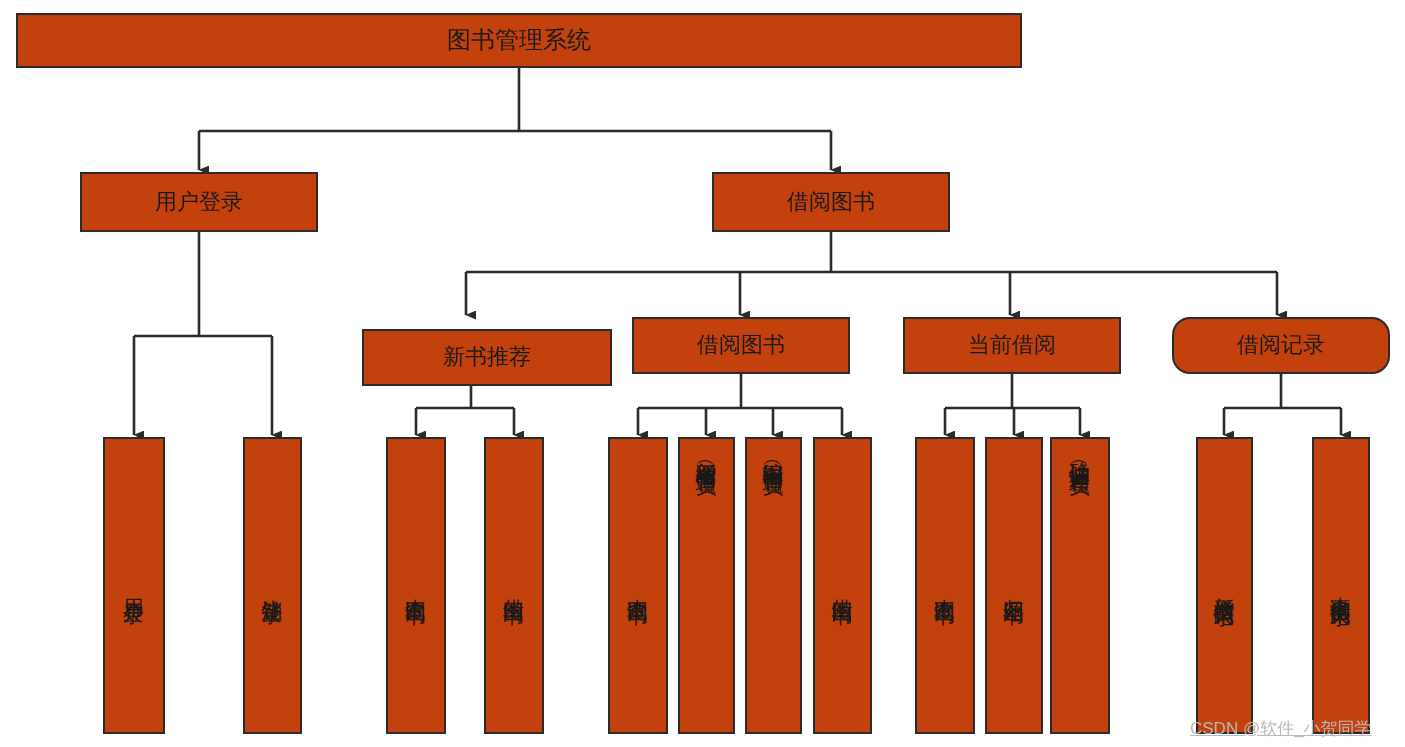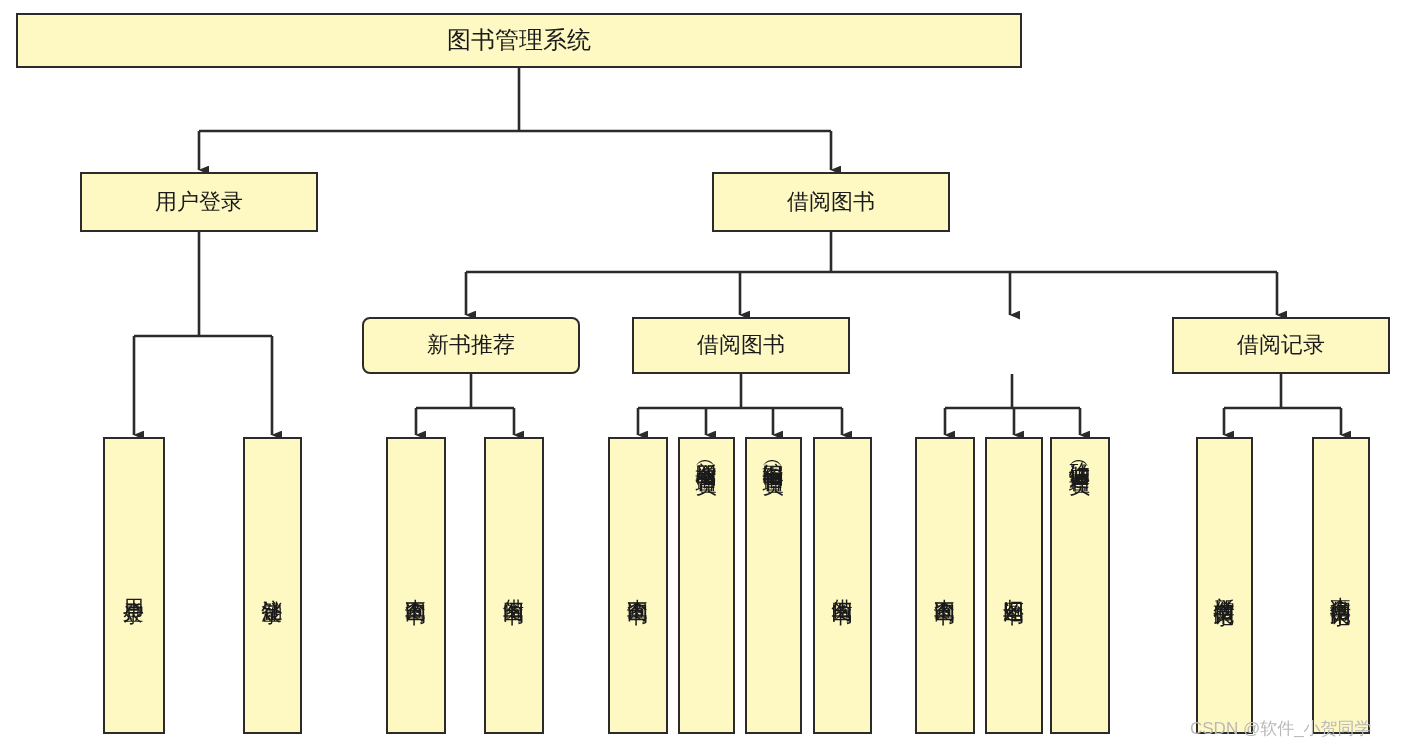--- a/index.html
+++ b/index.html
@@ -23,21 +23,21 @@
     left: 0;
     top: 0;
     width: 1405px;
     height: 747px;
     display: block;
   }
   .node-box {
     position: absolute;
     box-sizing: border-box;
     border: 2.5px solid #2b2b2b;
-    background: #fef9c3;
+    background: #c2410c;
     display: flex;
     align-items: center;
     justify-content: center;
     overflow: hidden;
   }
   .node-label {
     color: #1a1a1a;
     font-family: "Liberation Sans", "DejaVu Sans", sans-serif;
     line-height: 1.12;
     white-space: nowrap;
@@ -130,27 +130,30 @@
     <span class="node-label">图书管理系统</span>
   </div>
 
   <div class="node-box node-mid" id="box-l1-0" style="left: 80px; top: 172px; width: 238px; height: 60px;">
     <span class="node-label">用户登录</span>
   </div>
   <div class="node-box node-mid" id="box-l1-1" style="left: 712px; top: 172px; width: 238px; height: 60px;">
     <span class="node-label">借阅图书</span>
   </div>
 
-  <div class="node-box node-mid" id="box-l2-0" style="left: 362px; top: 317px; width: 218px; height: 57px; border-radius: 8px;">
+  <div class="node-box node-mid" id="box-l2-0" style="left: 362px; top: 329px; width: 250px; height: 57px;">
     <span class="node-label">新书推荐</span>
   </div>
   <div class="node-box node-mid" id="box-l2-1" style="left: 632px; top: 317px; width: 218px; height: 57px;">
     <span class="node-label">借阅图书</span>
   </div>
-  <div class="node-box node-mid" id="box-l2-3" style="left: 1172px; top: 317px; width: 218px; height: 57px;">
+  <div class="node-box node-mid" id="box-l2-2" style="left: 903px; top: 317px; width: 218px; height: 57px;">
+    <span class="node-label">当前借阅</span>
+  </div>
+  <div class="node-box node-mid" id="box-l2-3" style="left: 1172px; top: 317px; width: 218px; height: 57px; border-radius: 18px;">
     <span class="node-label">借阅记录</span>
   </div>
 
   <div class="node-box node-leaf leaf-center" id="box-leaf-0" style="left: 103px; top: 437px; width: 62px; height: 297px;">
     <span class="node-label">用户登录</span>
   </div>
   <div class="node-box node-leaf leaf-center" id="box-leaf-1" style="left: 243px; top: 437px; width: 59px; height: 297px;">
     <span class="node-label">注销登录</span>
   </div>
   <div class="node-box node-leaf leaf-center" id="box-leaf-2" style="left: 386px; top: 437px; width: 60px; height: 297px;">
@@ -180,14 +183,14 @@
   <div class="node-box node-leaf" id="box-leaf-10" style="left: 1050px; top: 437px; width: 60px; height: 297px;">
     <span class="node-label">确认归还（管理员）</span>
   </div>
   <div class="node-box node-leaf leaf-center" id="box-leaf-11" style="left: 1196px; top: 437px; width: 57px; height: 297px;">
     <span class="node-label">新增借阅记录</span>
   </div>
   <div class="node-box node-leaf leaf-center" id="box-leaf-12" style="left: 1312px; top: 437px; width: 58px; height: 297px;">
     <span class="node-label">查询借阅记录</span>
   </div>
 
-  <div class="watermark" style="left:1190px; top:717px;">CSDN @软件_小贺同学</div>
+  <div class="watermark" style="left:1190px; top:717px;text-decoration:underline;">CSDN @软件_小贺同学</div>
 </div>
 
 </body></html>

